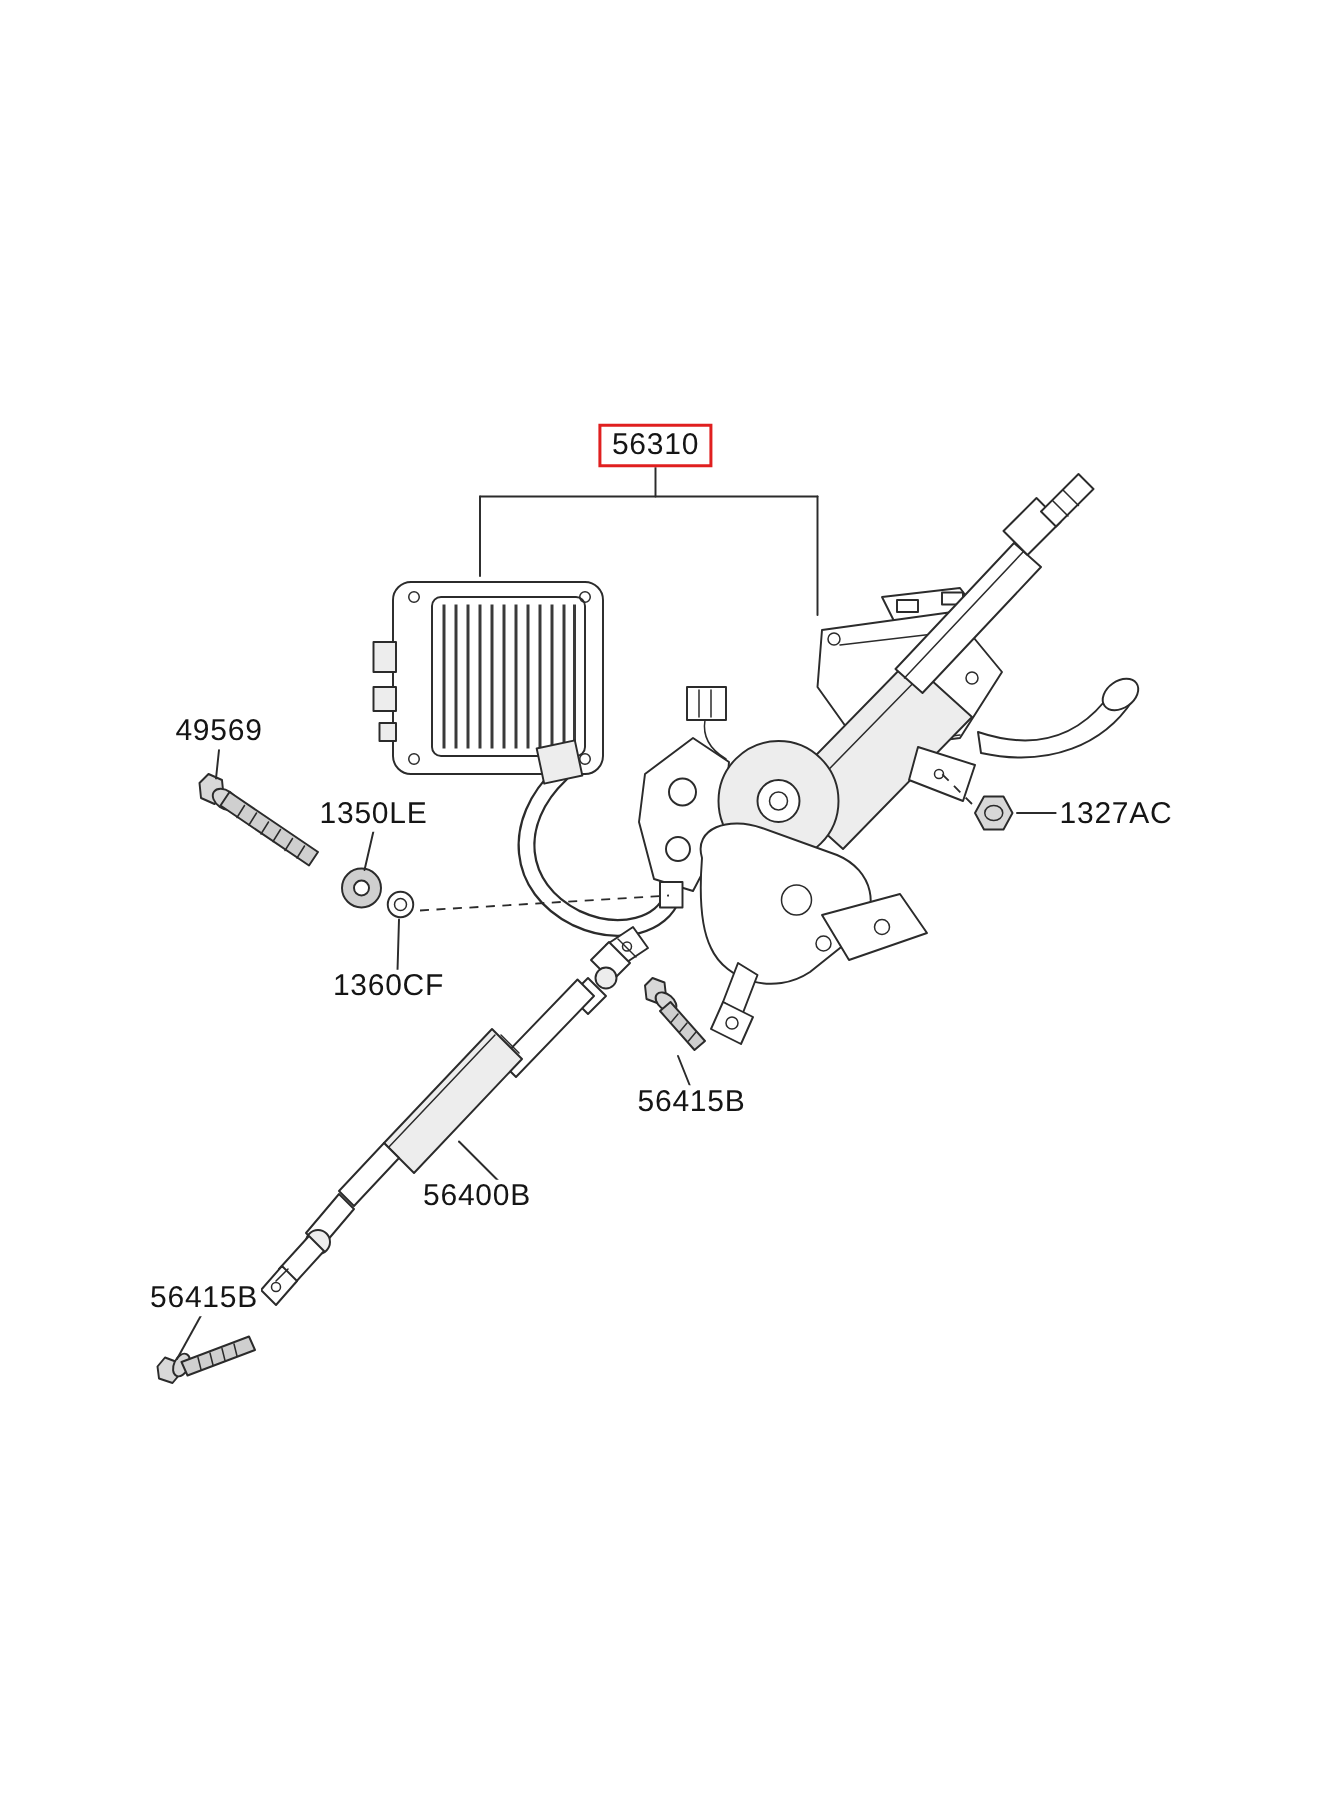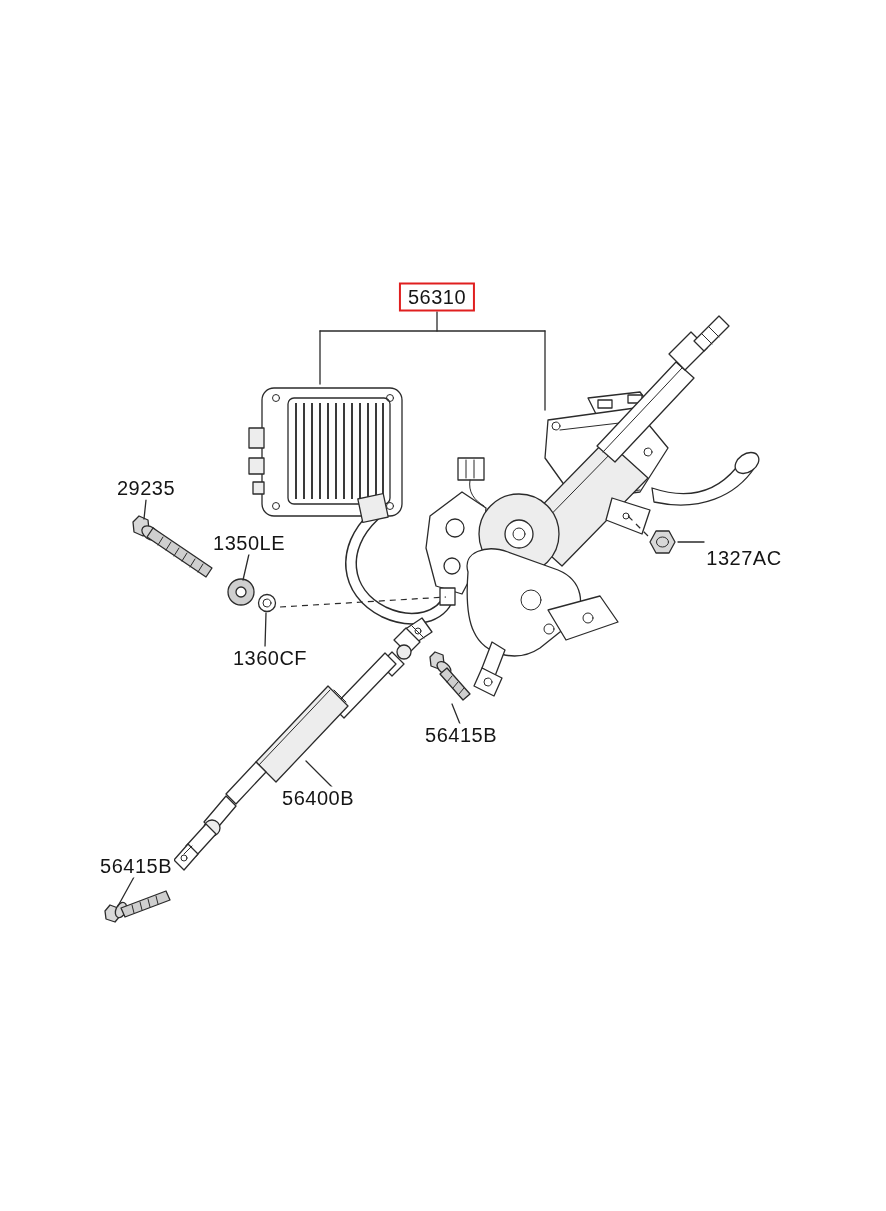--- a/index.html
+++ b/index.html
@@ -215,27 +215,27 @@
       <path class="ln" d="M704,542 L678,542"></path>
       <path class="dash" d="M648,536 L626,514"></path>
       <path class="ln" d="M460,724 L452,704"></path>
       <path class="ln" d="M332,787 L306,761"></path>
       <path class="ln" d="M134,877 L118,906"></path>
     </g>
   </svg>
 
   <div class="plabel boxed" style="left:437px;top:297px;">56310</div>
 
-  <div class="plabel" style="left:146px;top:488px;">29235</div>
+  <div class="plabel" style="left:146px;top:488px;">49569</div>
 
   <div class="plabel" style="left:249px;top:543px;text-align:right;">1350LE</div>
 
-  <div class="plabel" style="left:270px;top:658px;">1360CF</div>
-
-  <div class="plabel" style="left:744px;top:558px;">1327AC</div>
+  <div class="plabel" style="left:259px;top:658px;">1360CF</div>
+
+  <div class="plabel" style="left:744px;top:543px;">1327AC</div>
 
   <div class="plabel" style="left:461px;top:735px;">56415B</div>
 
   <div class="plabel" style="left:318px;top:798px;">56400B</div>
 
   <div class="plabel" style="left:136px;top:866px;">56415B</div>
 
 </div>
 
 </body></html>

